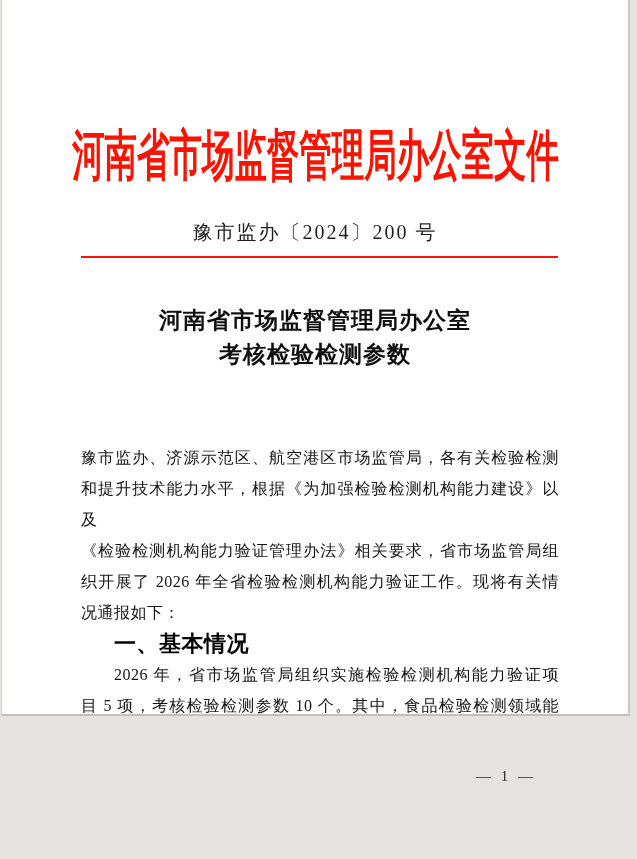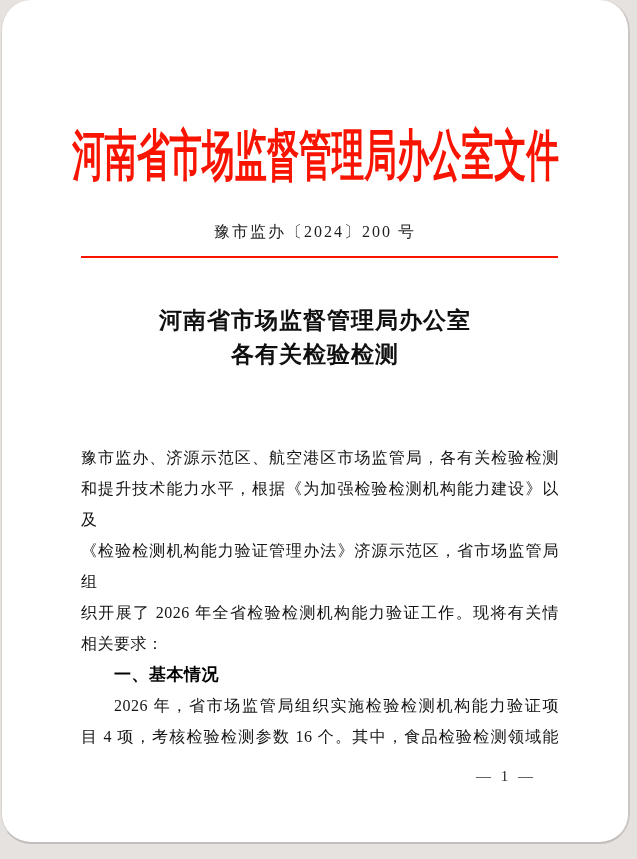--- a/index.html
+++ b/index.html
@@ -5,39 +5,38 @@
   * { margin:0; padding:0; box-sizing:border-box; }
   html,body { width:637px; height:859px; }
   body {
     background:#e6e2df;
     position:relative;
     font-family:"Liberation Serif","DejaVu Serif",serif;
     overflow:hidden;
   }
   .page {
     position:absolute; left:1px; top:0;
-    width:629px; height:844px;
+    width:629px; height:716px;
     background:#ffffff;
     border-left:1px solid #d8d4d0;
     border-right:2px solid #ccc7c3;
     border-bottom:2px solid #c3bebb;
-    border-radius:30px;
   }
   .banner-wrap {
     position:absolute; top:126px; left:0; width:100%;
     display:flex; justify-content:center;
   }
   .banner {
     font-size:55px; line-height:60px; font-weight:bold;
     color:#f81400; white-space:nowrap;
     transform:scaleX(0.59); transform-origin:center;
   }
   .doc-number {
     position:absolute; top:221px; left:0; width:100%;
-    text-align:center; font-size:16px; line-height:22px;
+    text-align:center; font-size:20px; line-height:22px;
     letter-spacing:2px; color:#1e1e1e;
   }
   .red-rule {
     position:absolute; top:256px; left:79px;
     width:477px; height:2px; background:#f81400;
   }
   .title {
     position:absolute; top:304px; left:0; width:100%;
     text-align:center; font-size:23px; line-height:34px;
     font-weight:600; letter-spacing:1px; color:#101010;
@@ -45,21 +44,21 @@
   .body-text {
     position:absolute; top:442px; left:79px; width:478px;
     font-size:16px; line-height:31px; color:#141414;
     letter-spacing:0.5px;
   }
   .line { min-height:31px; }
   .j { text-align:justify; text-align-last:justify; }
   .ind { text-indent:33px; }
   .heading {
     font-family:"Liberation Sans","DejaVu Sans",sans-serif;
-    font-weight:bold; font-size:17px; color:#000;
+    font-weight:bold; font-size:22px; color:#000;
   }
   .page-number {
     position:absolute; top:767px; right:92px;
     font-size:15px; line-height:18px; letter-spacing:3px; color:#2a2a2a;
     white-space:nowrap;
   }
 </style>
 </head>
 <body>
 
@@ -68,29 +67,29 @@
   <div class="banner-wrap">
     <div class="banner">河南省市场监督管理局办公室文件</div>
   </div>
 
   <div class="doc-number">豫市监办〔2024〕200 号</div>
 
   <div class="red-rule"></div>
 
   <div class="title">
     <div>河南省市场监督管理局办公室</div>
-    <div>各有关检验检测</div>
+    <div>考核检验检测参数</div>
   </div>
 
   <div class="body-text">
     <div class="line j">豫市监办、济源示范区、航空港区市场监管局，各有关检验检测</div>
     <div class="line j">和提升技术能力水平，根据《为加强检验检测机构能力建设》以及</div>
-    <div class="line j">《检验检测机构能力验证管理办法》济源示范区，省市场监管局组</div>
+    <div class="line j">《检验检测机构能力验证管理办法》相关要求，省市场监管局组</div>
     <div class="line j">织开展了 2026 年全省检验检测机构能力验证工作。现将有关情</div>
-    <div class="line">相关要求：</div>
+    <div class="line">况通报如下：</div>
     <div class="line heading ind">一、基本情况</div>
     <div class="line j ind">2026 年，省市场监管局组织实施检验检测机构能力验证项</div>
-    <div class="line j">目 4 项，考核检验检测参数 16 个。其中，食品检验检测领域能</div>
+    <div class="line j">目 5 项，考核检验检测参数 10 个。其中，食品检验检测领域能</div>
   </div>
 
   <div class="page-number">— 1 —</div>
 
 </div>
 
 </body></html>

